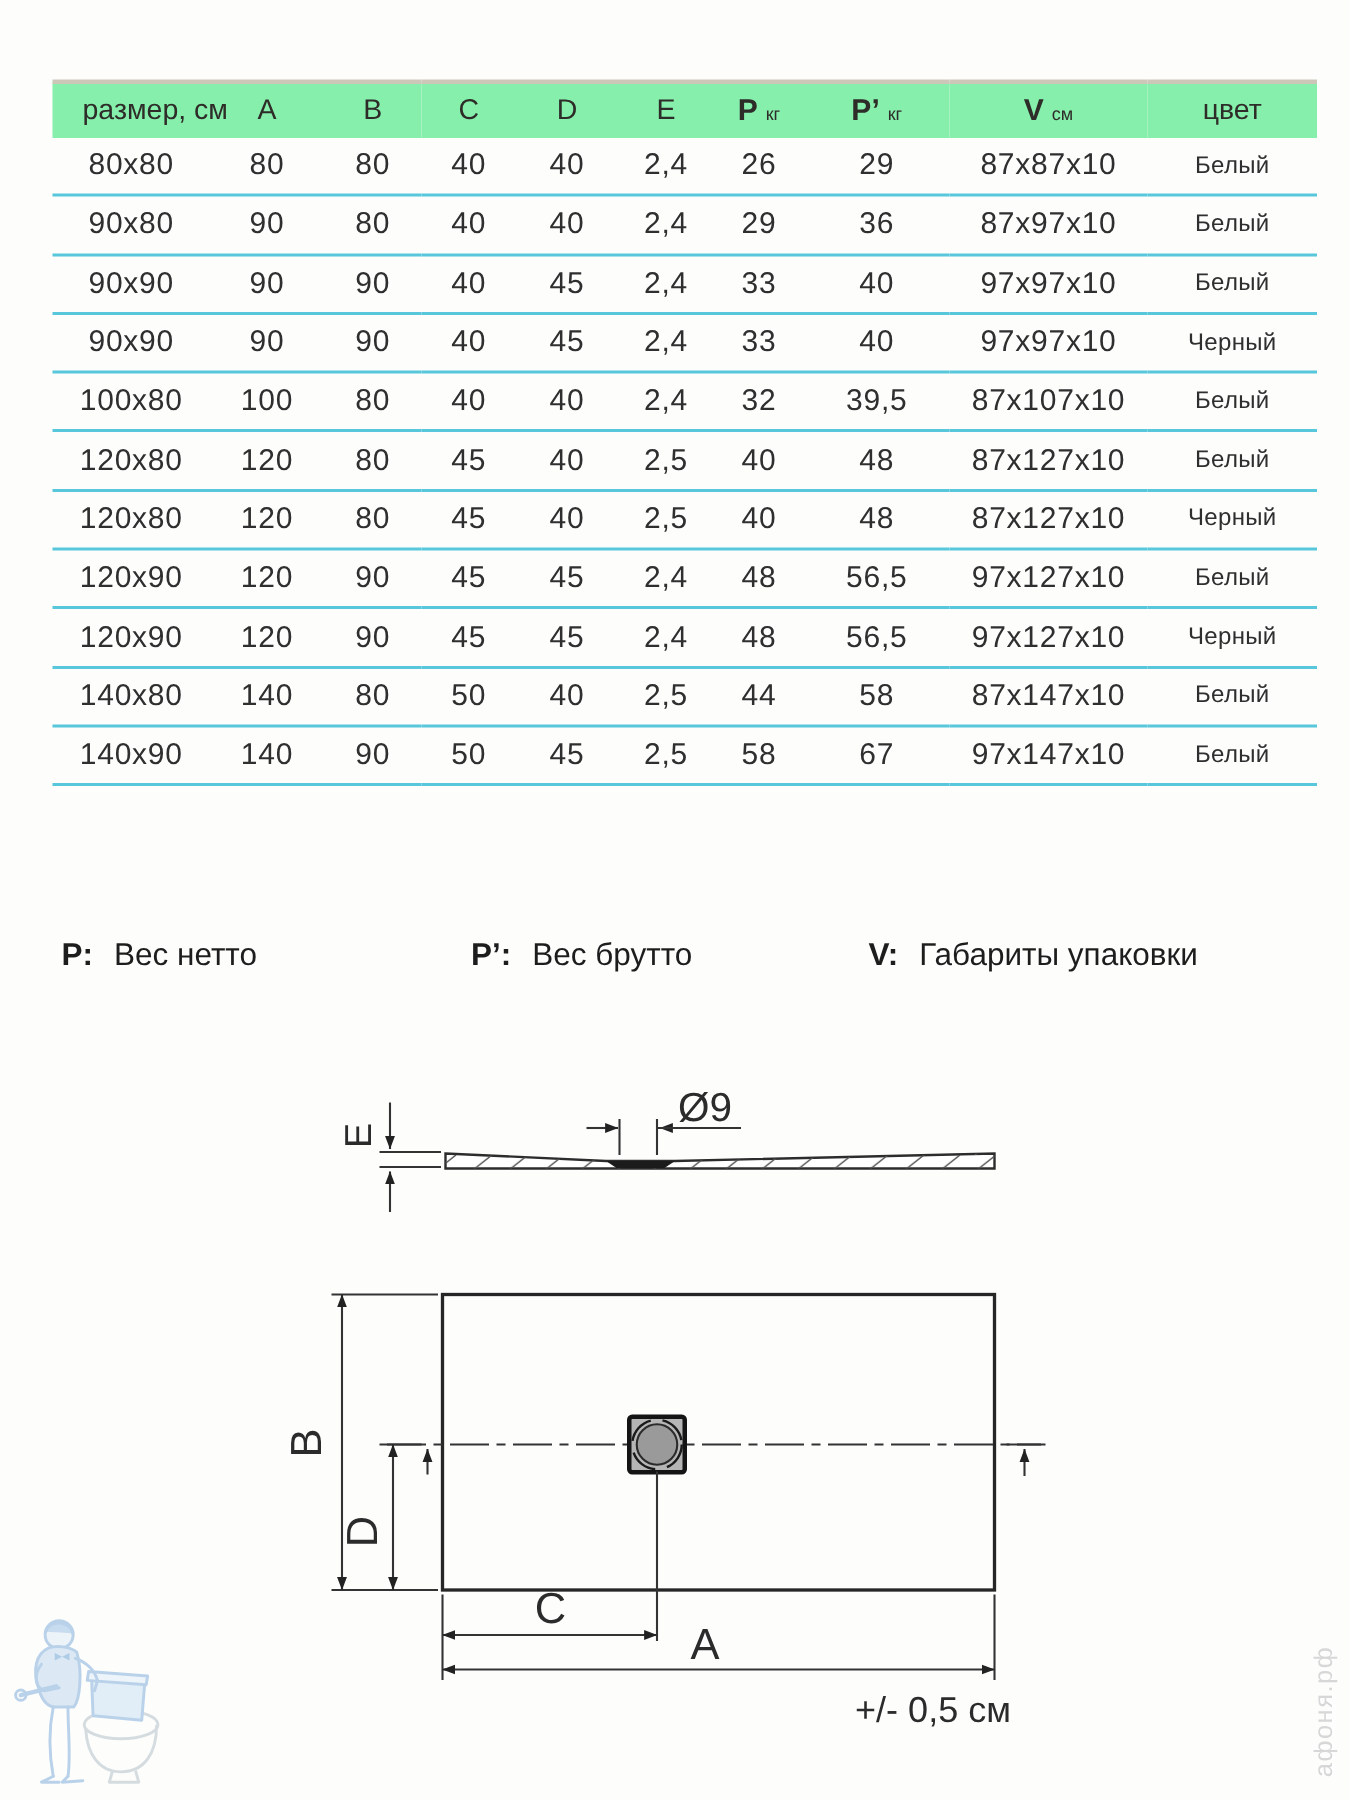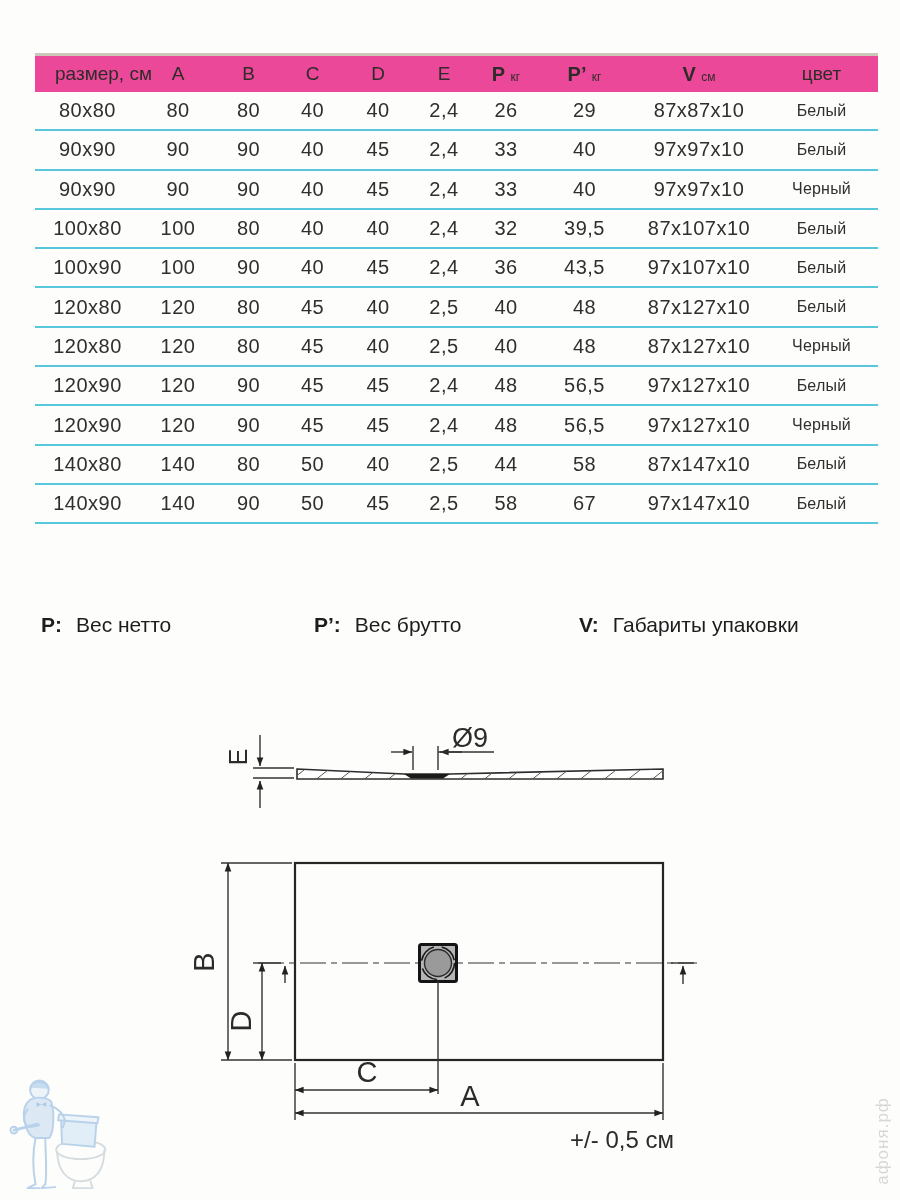--- a/index.html
+++ b/index.html
@@ -9,36 +9,36 @@
     font-family:"Liberation Sans", sans-serif;
     color:#2f2f2f;
   }
   
   .table-wrap{position:absolute;left:35px;top:53px;width:843px;}
   table{border-collapse:collapse;table-layout:fixed;width:843px;}
   col.c0{width:105px} col.c1{width:76px} col.c2{width:65px} col.c3{width:63px}
   col.c4{width:68px} col.c5{width:64px} col.c6{width:60px} col.c7{width:97px}
   col.c8{width:132px} col.c9{width:113px}
   thead th{
-    background:#ec4899;border-top:3px solid #cdc7ba;
+    background:#86efac;border-top:3px solid #cdc7ba;
     height:34px;font-size:19px;font-weight:400;color:#2e2c28;
     text-align:center;vertical-align:middle;white-space:nowrap;
   }
   thead th.c0{text-align:left;padding-left:20px;}
   thead th b{font-size:20px;font-weight:700;}
   thead th .unit{font-size:12px;}
   tbody td{
     height:35.3px;border-bottom:2px solid #58c7db;
     font-size:20px;text-align:center;vertical-align:middle;
     letter-spacing:0.5px;white-space:nowrap;background:transparent;
   }
   tbody td.c9{font-size:16px;letter-spacing:0.2px;}
   
   .legend{position:absolute;left:35px;top:604px;width:843px;height:34px;}
-  .legend-item{position:absolute;top:4px;height:34px;line-height:34px;white-space:nowrap;}
+  .legend-item{position:absolute;top:16px;height:34px;line-height:34px;white-space:nowrap;}
   .legend-item b{font-size:21px;font-weight:700;margin-right:14px;color:#1d1d1d;}
   .legend-item span{font-size:21px;color:#1d1d1d;}
   .li0{left:6px} .li1{left:279px} .li2{left:544px}
   
   .drawing{position:absolute;left:0;top:700px;width:900px;height:500px;}
   .drawing text{font-family:"Liberation Sans",sans-serif;fill:#2b2b2b;}
   
   .plumber{position:absolute;left:6px;top:1076px;width:118px;height:120px;opacity:.8;}
   .site-mark{
     position:absolute;left:820px;top:1129px;width:130px;height:24px;
@@ -85,20 +85,32 @@
           <td class="c2">80</td>
           <td class="c3">40</td>
           <td class="c4">40</td>
           <td class="c5">2,4</td>
           <td class="c6">26</td>
           <td class="c7">29</td>
           <td class="c8">87x87x10</td>
           <td class="c9">Белый</td>
         </tr>
         <tr>
+          <td class="c0">90x80</td>
+          <td class="c1">90</td>
+          <td class="c2">80</td>
+          <td class="c3">40</td>
+          <td class="c4">40</td>
+          <td class="c5">2,4</td>
+          <td class="c6">29</td>
+          <td class="c7">36</td>
+          <td class="c8">87x97x10</td>
+          <td class="c9">Белый</td>
+        </tr>
+        <tr>
           <td class="c0">90x90</td>
           <td class="c1">90</td>
           <td class="c2">90</td>
           <td class="c3">40</td>
           <td class="c4">45</td>
           <td class="c5">2,4</td>
           <td class="c6">33</td>
           <td class="c7">40</td>
           <td class="c8">97x97x10</td>
           <td class="c9">Белый</td>
@@ -118,32 +130,20 @@
         <tr>
           <td class="c0">100x80</td>
           <td class="c1">100</td>
           <td class="c2">80</td>
           <td class="c3">40</td>
           <td class="c4">40</td>
           <td class="c5">2,4</td>
           <td class="c6">32</td>
           <td class="c7">39,5</td>
           <td class="c8">87x107x10</td>
-          <td class="c9">Белый</td>
-        </tr>
-        <tr>
-          <td class="c0">100x90</td>
-          <td class="c1">100</td>
-          <td class="c2">90</td>
-          <td class="c3">40</td>
-          <td class="c4">45</td>
-          <td class="c5">2,4</td>
-          <td class="c6">36</td>
-          <td class="c7">43,5</td>
-          <td class="c8">97x107x10</td>
           <td class="c9">Белый</td>
         </tr>
         <tr>
           <td class="c0">120x80</td>
           <td class="c1">120</td>
           <td class="c2">80</td>
           <td class="c3">45</td>
           <td class="c4">40</td>
           <td class="c5">2,5</td>
           <td class="c6">40</td>

